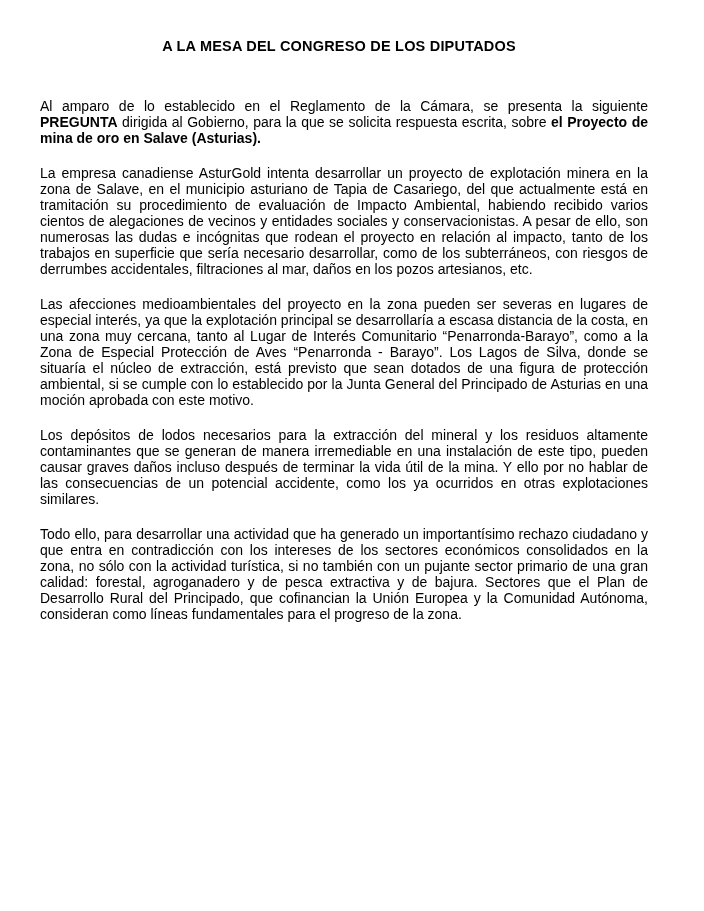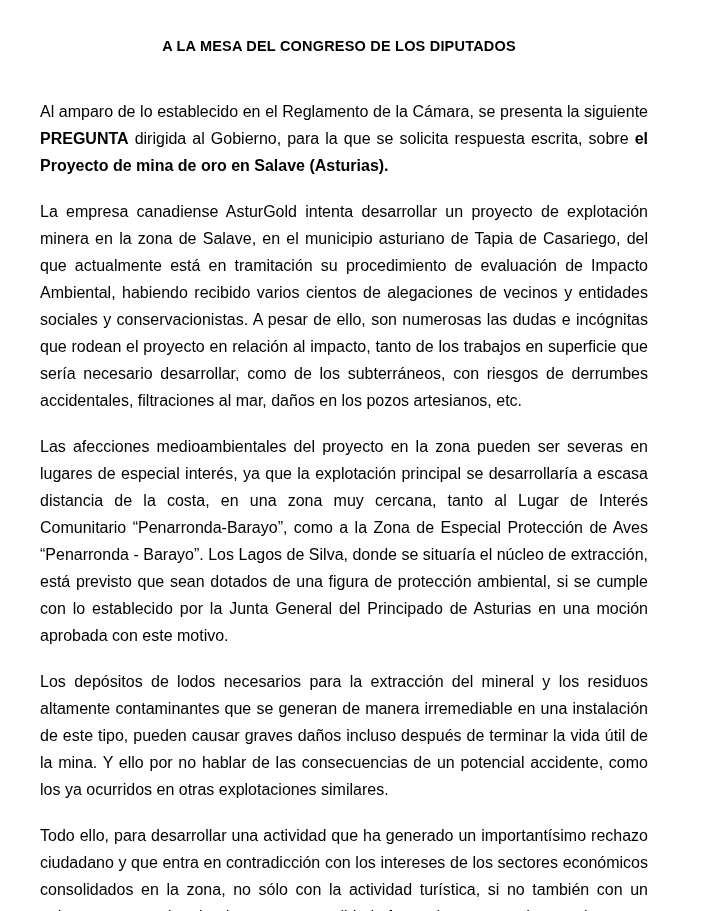--- a/index.html
+++ b/index.html
@@ -27,22 +27,22 @@
     font-weight: bold;
     font-size: 14.5px;
     letter-spacing: 0.2px;
     margin: 8px 0 0 0;
     padding-right: 10px;
   }
   .body-block {
     margin-top: 44px;
   }
   p.para {
-    font-size: 16px;
-    line-height: 27px;
+    font-size: 14px;
+    line-height: 16px;
     text-align: justify;
     text-justify: inter-word;
     margin: 0 0 19px 0;
     padding: 0;
     -webkit-hyphens: none;
     hyphens: none;
   }
   p.para:last-child {
     margin-bottom: 0;
   }

